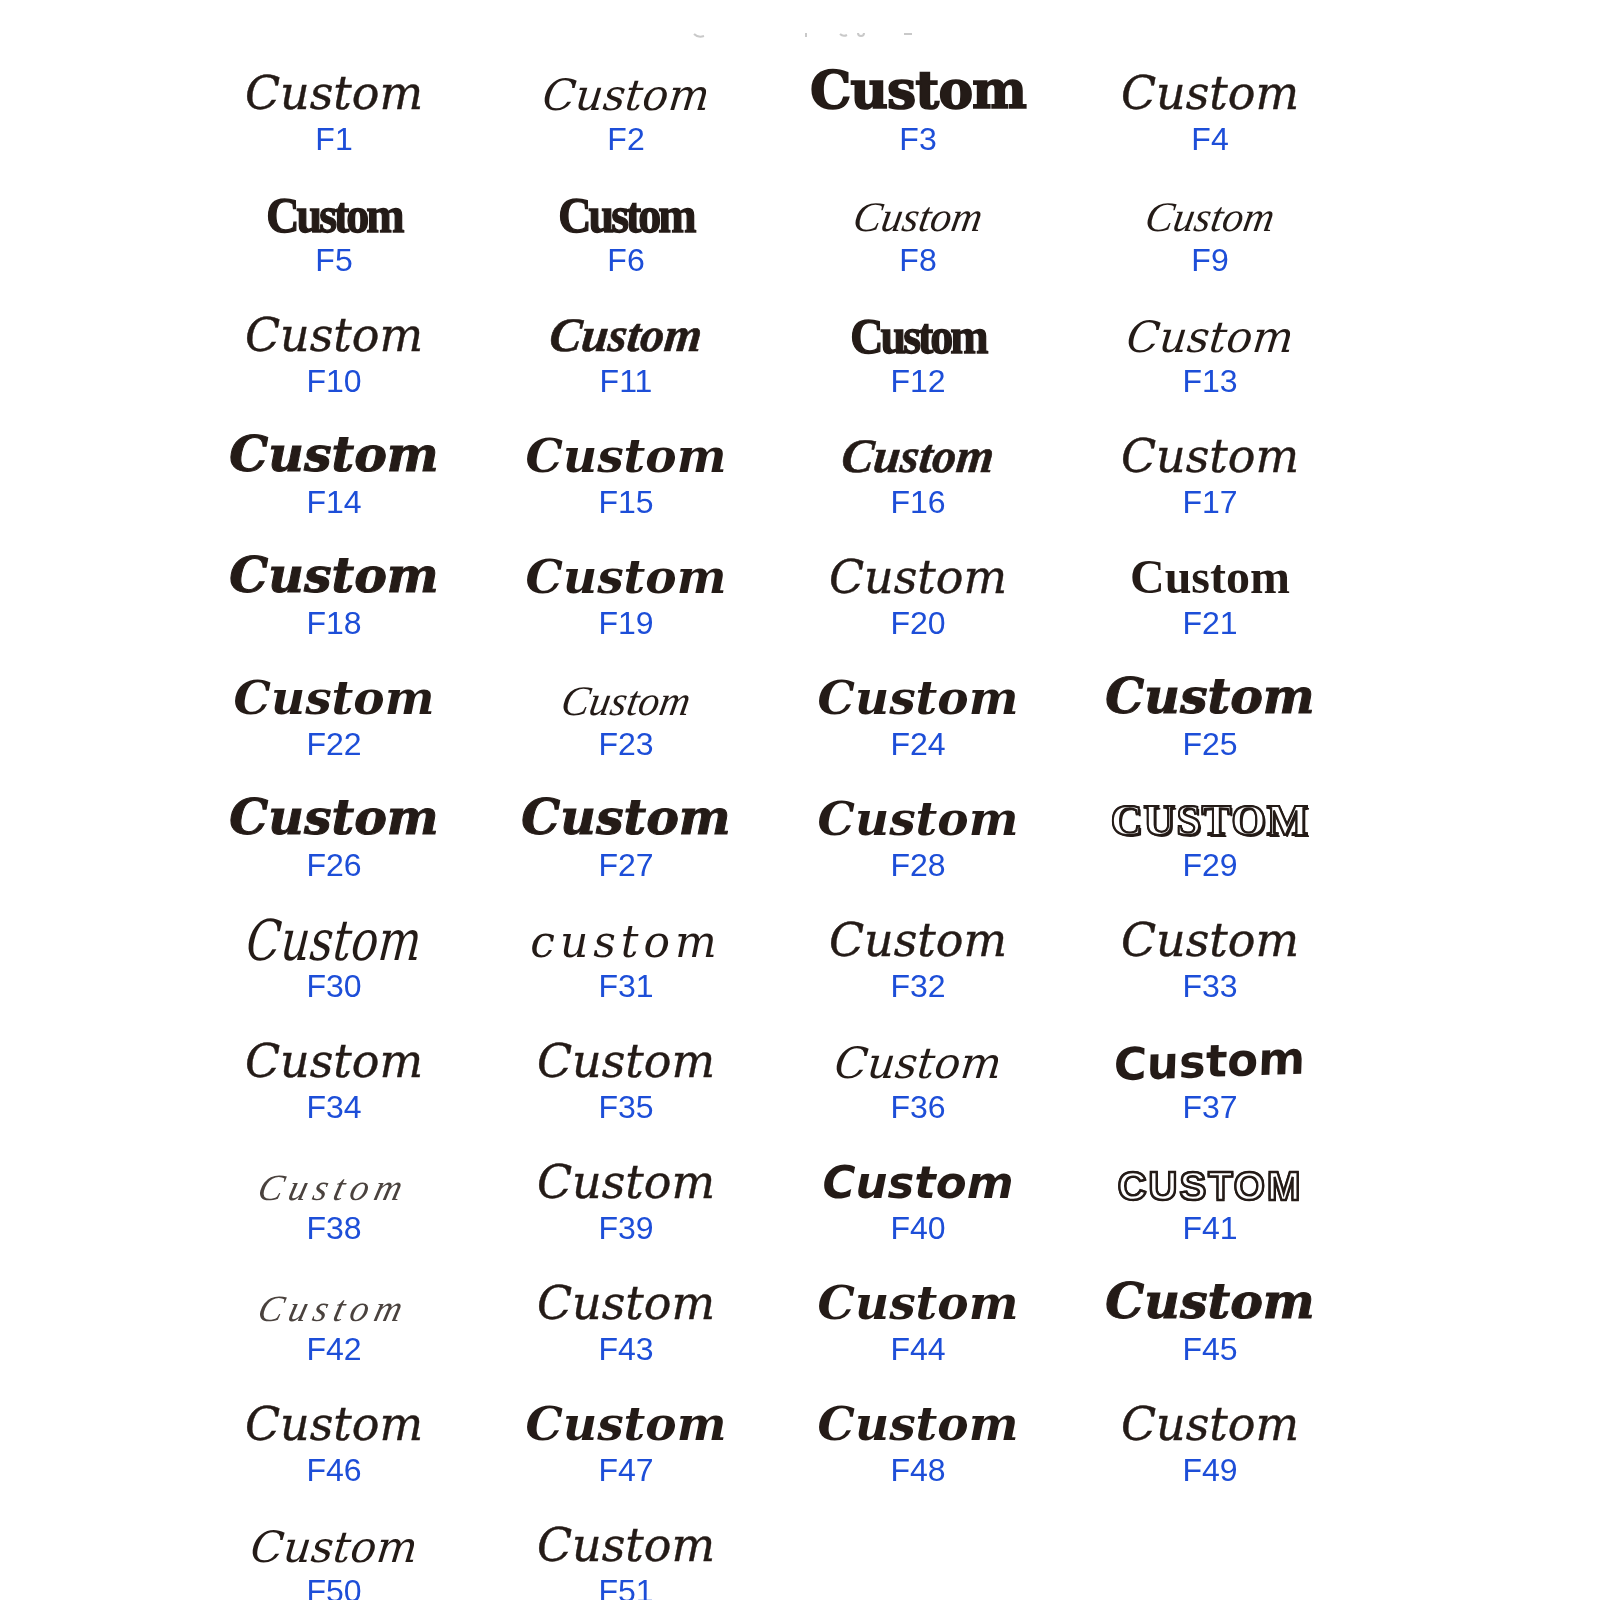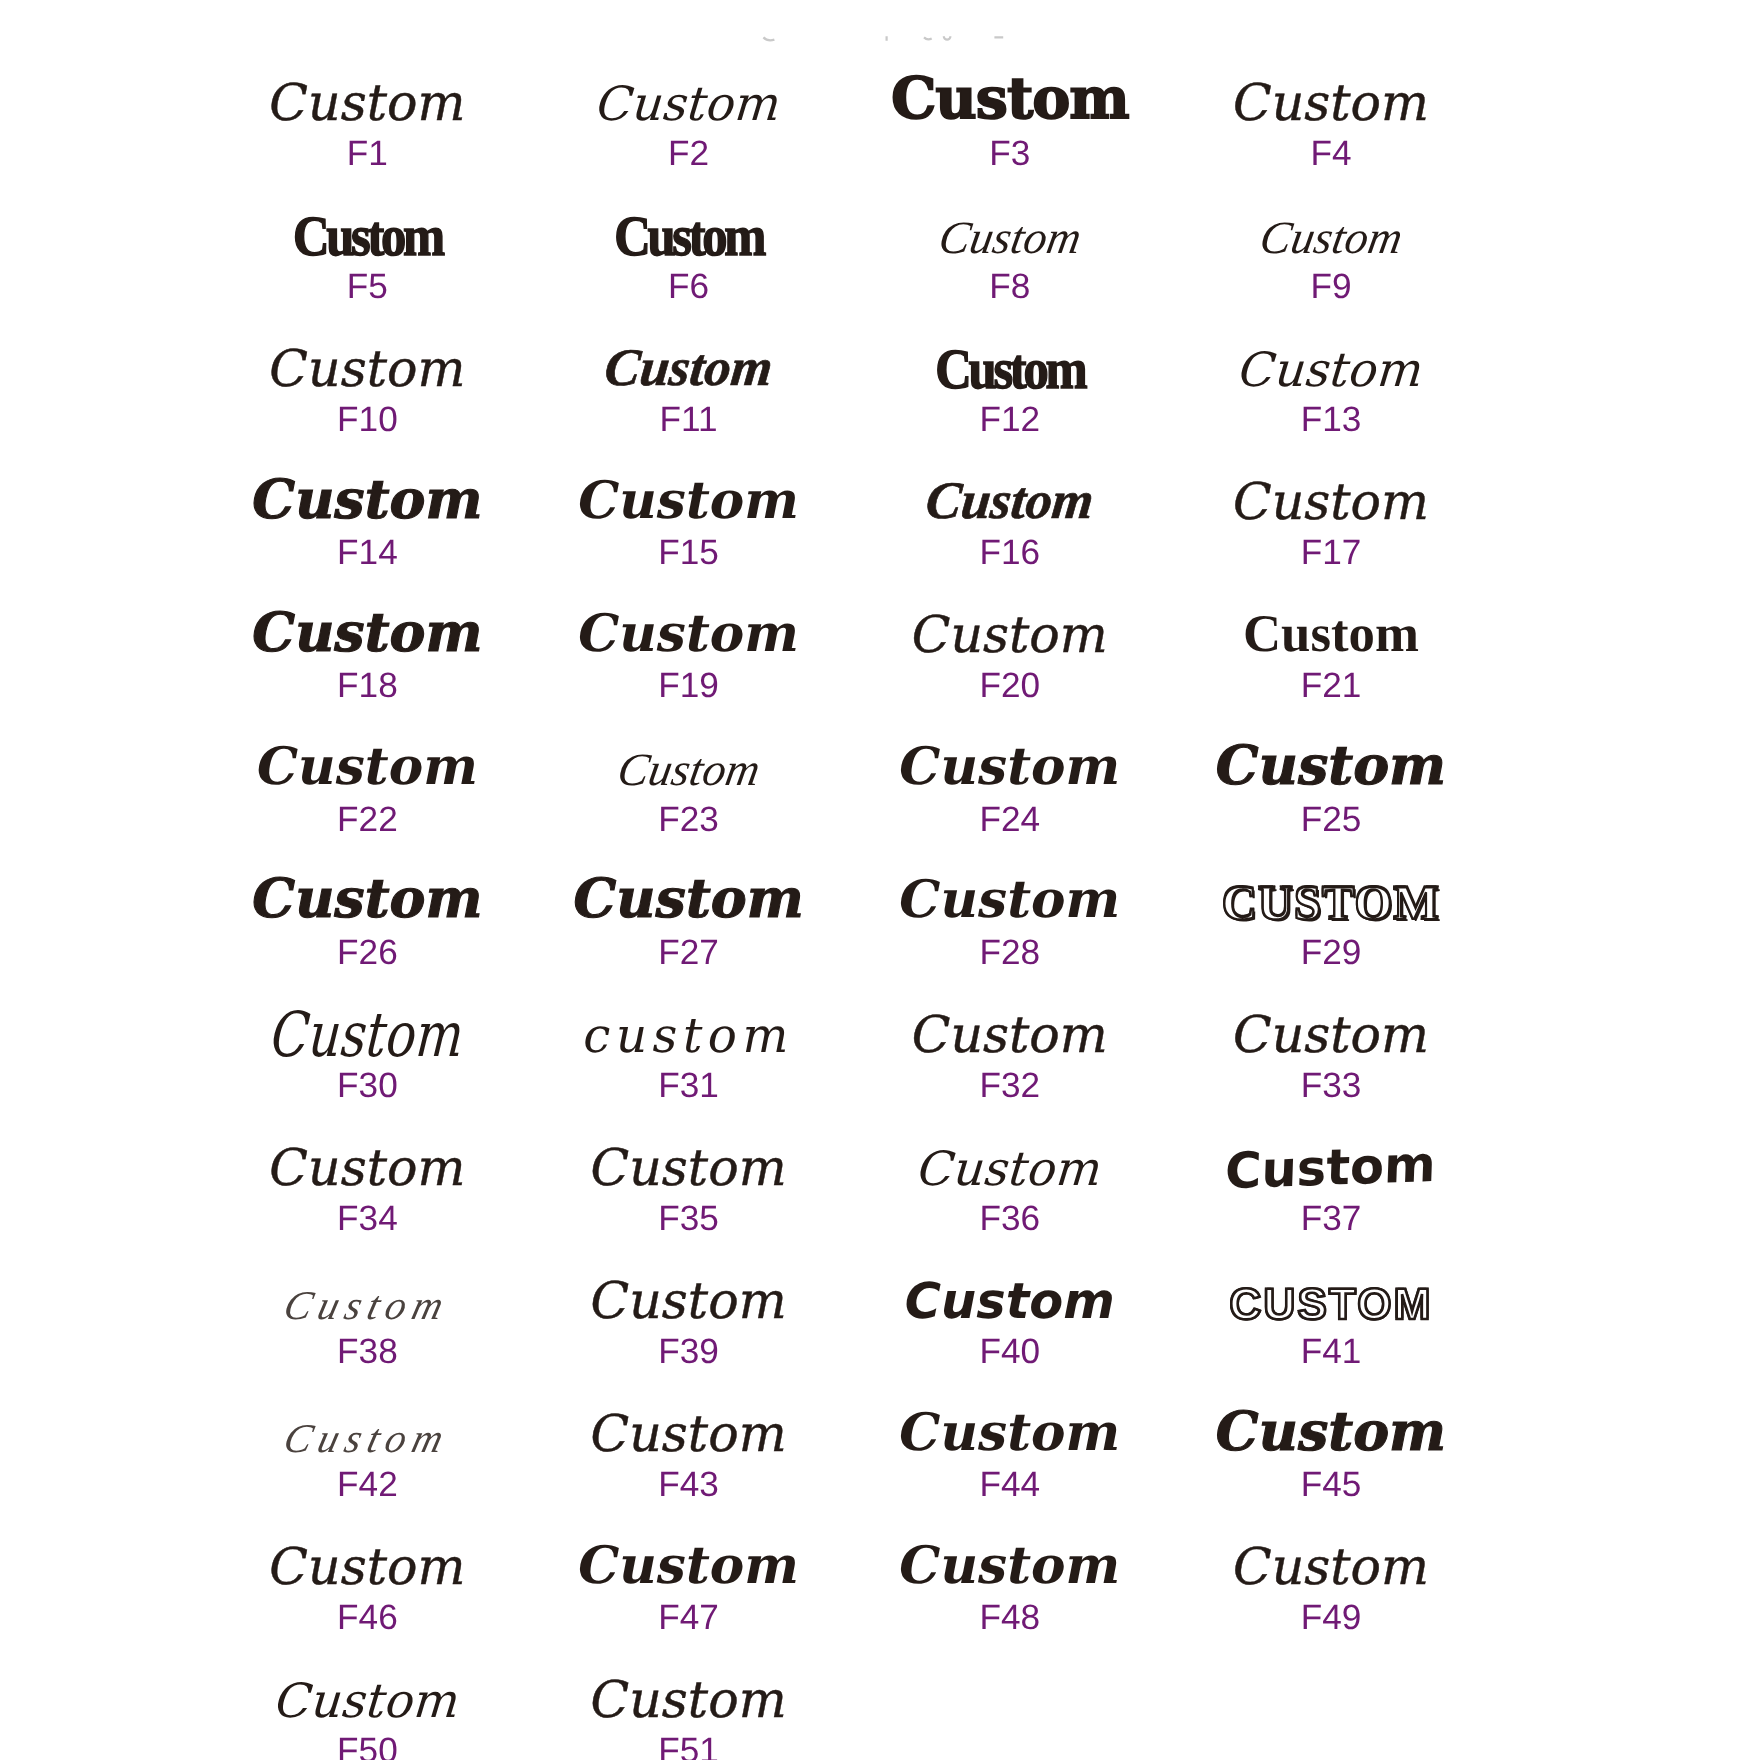--- a/index.html
+++ b/index.html
@@ -24,21 +24,21 @@
     padding-bottom:2px;
   }
   .sample{
     color:#241b17;
     line-height:1.05;
     white-space:nowrap;
     margin-bottom:2px;
   }
   .flabel{
     font-family:"Liberation Sans",sans-serif;
-    font-size:32px;color:#701a75;line-height:1.1;
+    font-size:32px;color:#1d4ed8;line-height:1.1;
   }
   .heart{font-size:.5em;position:relative;top:.22em;margin-right:-0.5em;margin-left:.08em;}
 
   
   .f-script-thin  {font:italic 400 42px "Liberation Serif",serif;transform:skewX(-10deg);}
   .f-script-light {font:italic 400 43px "DejaVu Serif",serif;transform:skewX(-6deg);}
   .f-script-med   {font:italic 400 46px "DejaVu Serif",serif;-webkit-text-stroke:.4px #241b17;}
   .f-script-bold  {font:italic 700 47px "DejaVu Serif",serif;}
   .f-script-heavy {font:italic 700 49px "DejaVu Serif",serif;-webkit-text-stroke:1px #241b17;}
   .f-brush        {font:italic 700 48px "Liberation Serif",serif;transform:skewX(-6deg);-webkit-text-stroke:.6px #241b17;}

